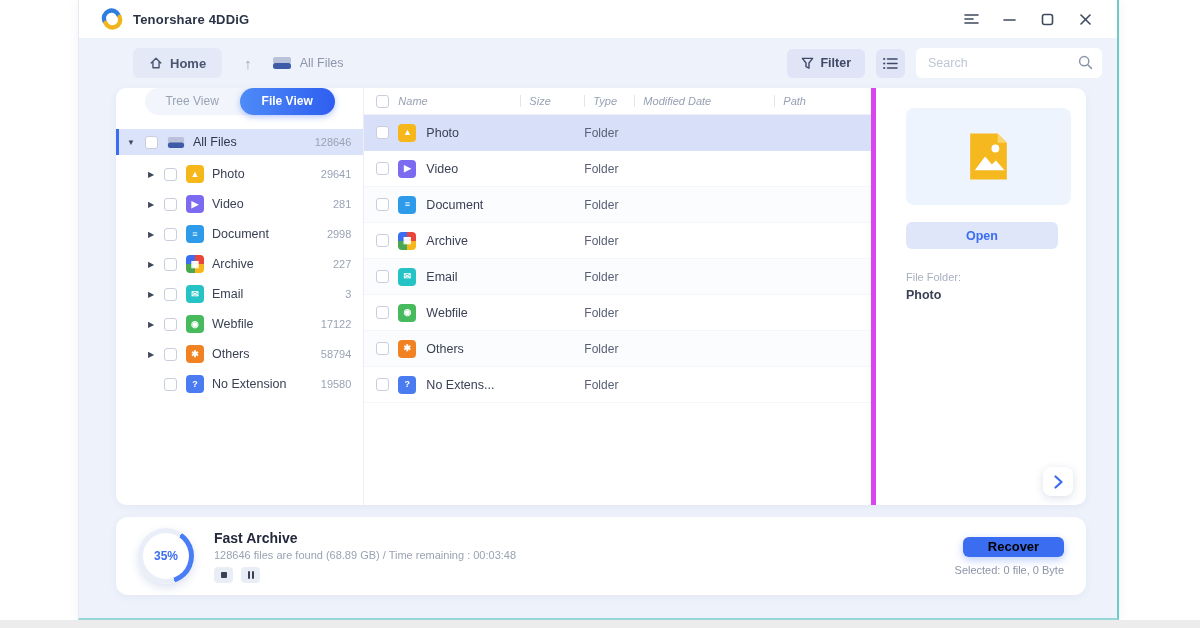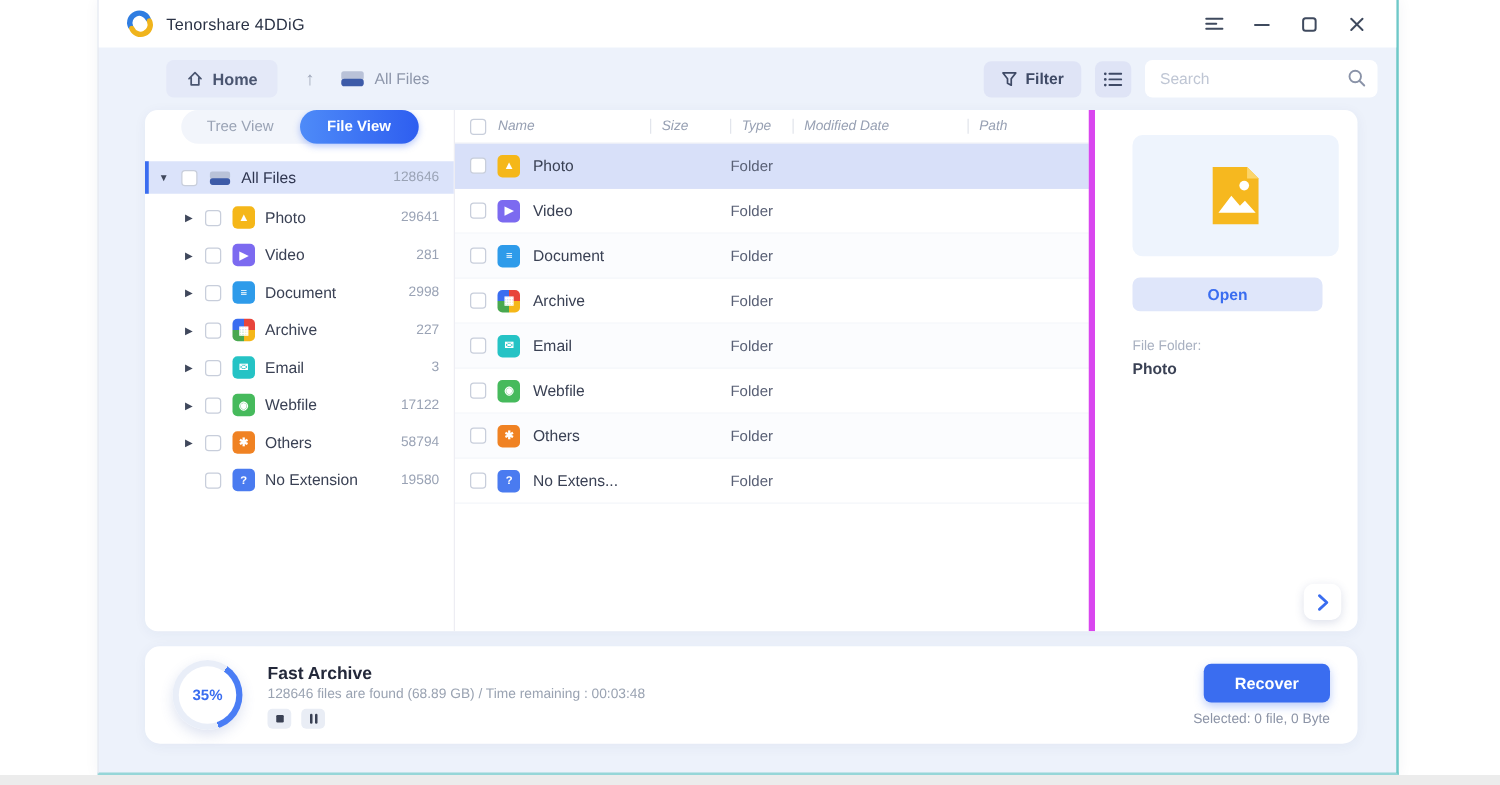--- a/index.html
+++ b/index.html
@@ -9,21 +9,21 @@
   .bottom-strip { position:absolute; left:0; top:620px; width:1200px; height:8px; background:#ececec; }
 
   
   .app-window { position:absolute; left:78px; top:0; width:1041px; height:620px; background:#edf2fb;
     border-left:1px solid #e6e9f0; border-right:2px solid rgba(43,180,173,.65); border-bottom:2px solid rgba(43,180,173,.45);
     box-shadow:0 0 12px rgba(30,50,90,.06); }
 
   
   .titlebar { position:absolute; left:0; top:0; width:100%; height:38px; background:#ffffff; display:flex; align-items:center; padding:0 24px 0 20px; }
   .logo { width:26px; height:26px; margin-right:8px; }
-  .app-title { font-size:13px; font-weight:400; color:#2b3346; letter-spacing:.2px; }
+  .app-title { font-size:13px; font-weight:700; color:#2b3346; letter-spacing:.2px; }
   .win-controls { margin-left:auto; display:flex; align-items:center; gap:22px; }
   .win-btn { width:16px; height:16px; display:flex; align-items:center; justify-content:center; cursor:default; }
 
   
   .toolbar { position:absolute; left:17px; top:46px; width:100%; height:34px; display:flex; align-items:center; padding:0 32px 0 37px; }
   .home-btn { display:flex; align-items:center; gap:7px; background:#e4e9f8; border-radius:6px; height:30px; padding:0 16px; color:#4a5570; font-size:13px; font-weight:600; }
   .up-arrow { margin-left:22px; color:#a0a8ba; font-size:15px; }
   .crumb-drive { margin-left:20px; }
   .crumb-label { margin-left:8px; color:#8d96aa; font-size:12.5px; }
   .toolbar-right { margin-left:auto; display:flex; align-items:center; gap:11px; }
@@ -83,21 +83,21 @@
   .ring { position:relative; width:56px; height:56px; border-radius:50%; background:conic-gradient(from 35deg,#4a7df5 0 35%,#e9eef8 35% 100%); box-shadow:0 4px 10px rgba(70,100,180,.18); flex:none; }
   .ring-in { position:absolute; inset:5px; border-radius:50%; background:#ffffff; display:flex; align-items:center; justify-content:center; color:#3a6df0; font-weight:700; font-size:12px; }
   .scan-info { margin-left:20px; }
   .scan-title { font-size:14px; font-weight:700; color:#23283a; }
   .scan-sub { margin-top:3px; font-size:11px; color:#9aa3b2; }
   .scan-ctl { margin-top:6px; display:flex; gap:8px; }
   .ctl-btn { width:19px; height:16px; background:#e9edf5; border-radius:4px; display:flex; align-items:center; justify-content:center; gap:2px; }
   .stop-sq { width:6px; height:6px; background:#3a4154; border-radius:1px; }
   .pause-bar { width:2px; height:8px; background:#3a4154; border-radius:1px; }
   .status-right { margin-left:auto; display:flex; flex-direction:column; align-items:flex-end; }
-  .recover-btn { width:101px; height:31px; background:#3a6df0; border:none; border-radius:6px; color:#ffffff; font-size:13px; font-weight:700; font-family:"Liberation Sans",sans-serif; box-shadow:0 3px 8px rgba(58,109,240,.35); }
+  .recover-btn { width:101px; height:20px; background:#3a6df0; border:none; border-radius:6px; color:#000000; font-size:13px; font-weight:700; font-family:"Liberation Sans",sans-serif; box-shadow:0 3px 8px rgba(58,109,240,.35); }
   .selected-text { margin-top:7px; font-size:11px; color:#8b93a6; }
 </style>
 </head>
 <body>
 
 <div class="stage">
   <div class="app-window">
 
     <div class="titlebar">
       <svg class="logo" viewBox="0 0 24 24">

